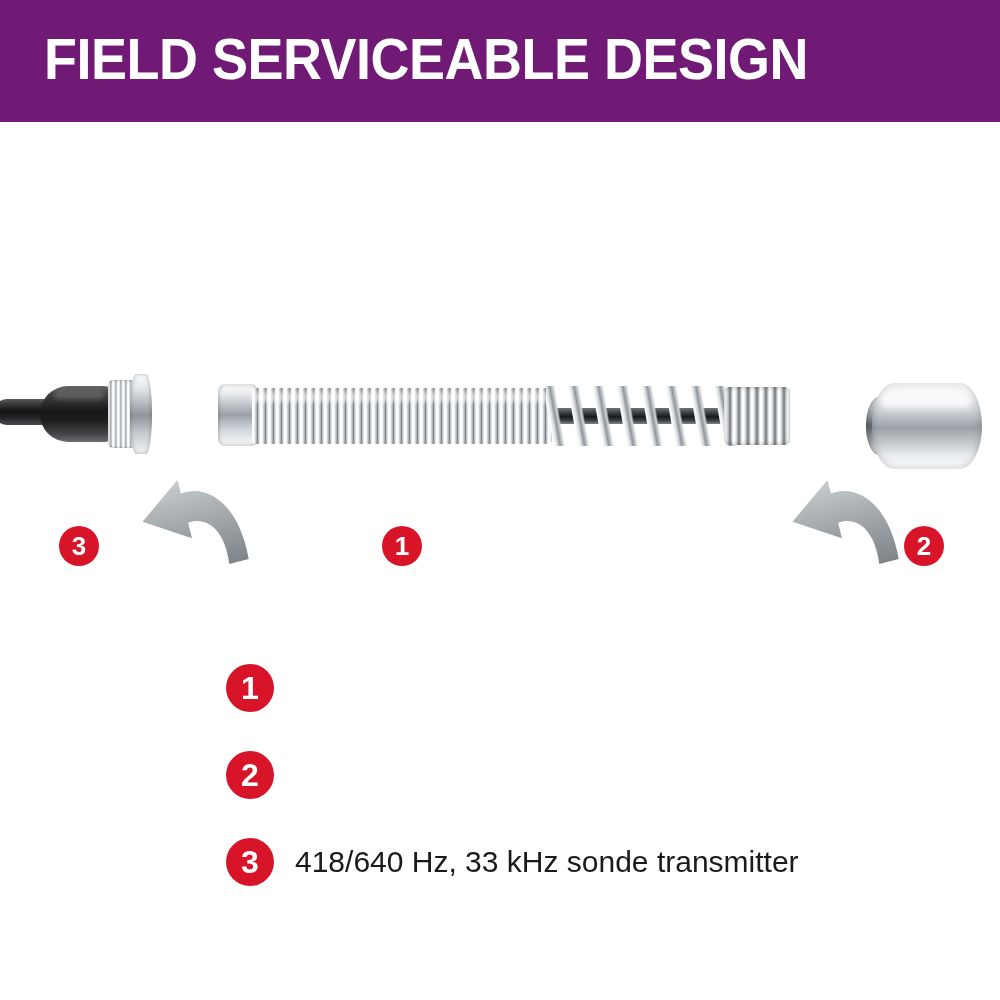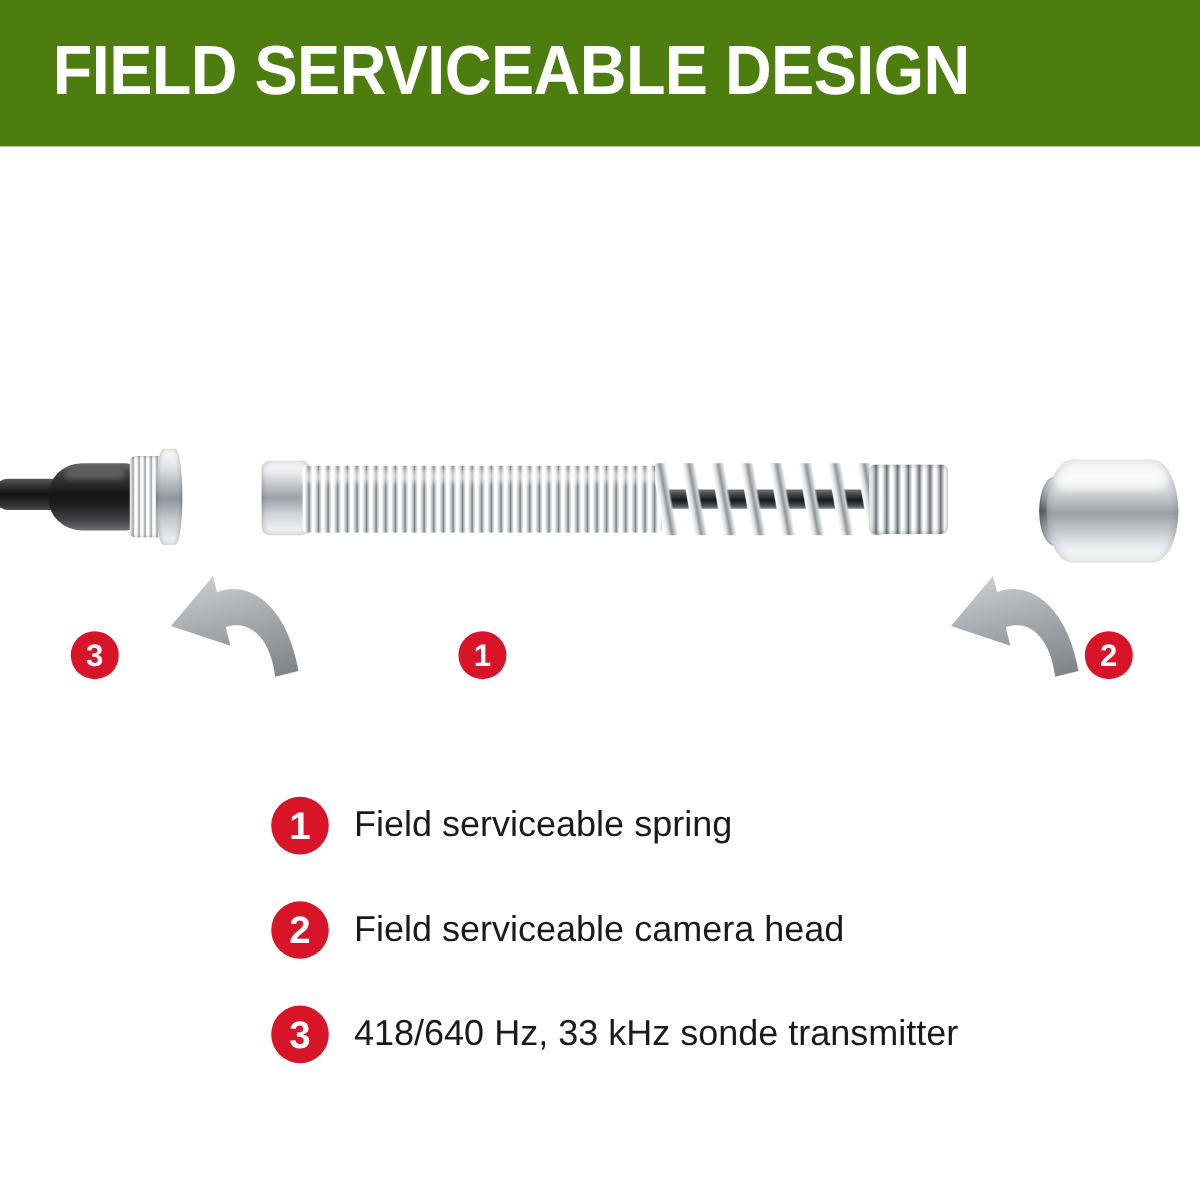--- a/index.html
+++ b/index.html
@@ -15,21 +15,21 @@
     position: relative;
   }
 
   
   #header-banner {
     position: absolute;
     left: 0;
     top: 0;
     width: 1000px;
     height: 122px;
-    background: #4d7c0f;
+    background: #701a75;
   }
   #header-title {
     position: absolute;
     left: 44px;
     top: 29px;
     font-family: "Liberation Sans Narrow", "Liberation Sans", sans-serif;
     font-weight: bold;
     font-size: 58px;
     line-height: 60px;
     color: #ffffff;
@@ -370,25 +370,23 @@
 
   <div class="callout-badge" id="callout-1">1</div>
   <div class="callout-badge" id="callout-2">2</div>
   <div class="callout-badge" id="callout-3">3</div>
 </div>
 
 <div id="legend-list">
 
   <div class="legend-row">
     <div class="legend-badge">1</div>
-    <div class="legend-label">Field serviceable spring</div>
   </div>
 
   <div class="legend-row">
     <div class="legend-badge">2</div>
-    <div class="legend-label">Field serviceable camera head</div>
   </div>
 
   <div class="legend-row">
     <div class="legend-badge">3</div>
     <div class="legend-label">418/640 Hz, 33 kHz sonde transmitter</div>
   </div>
 </div>
 
 </body></html>

